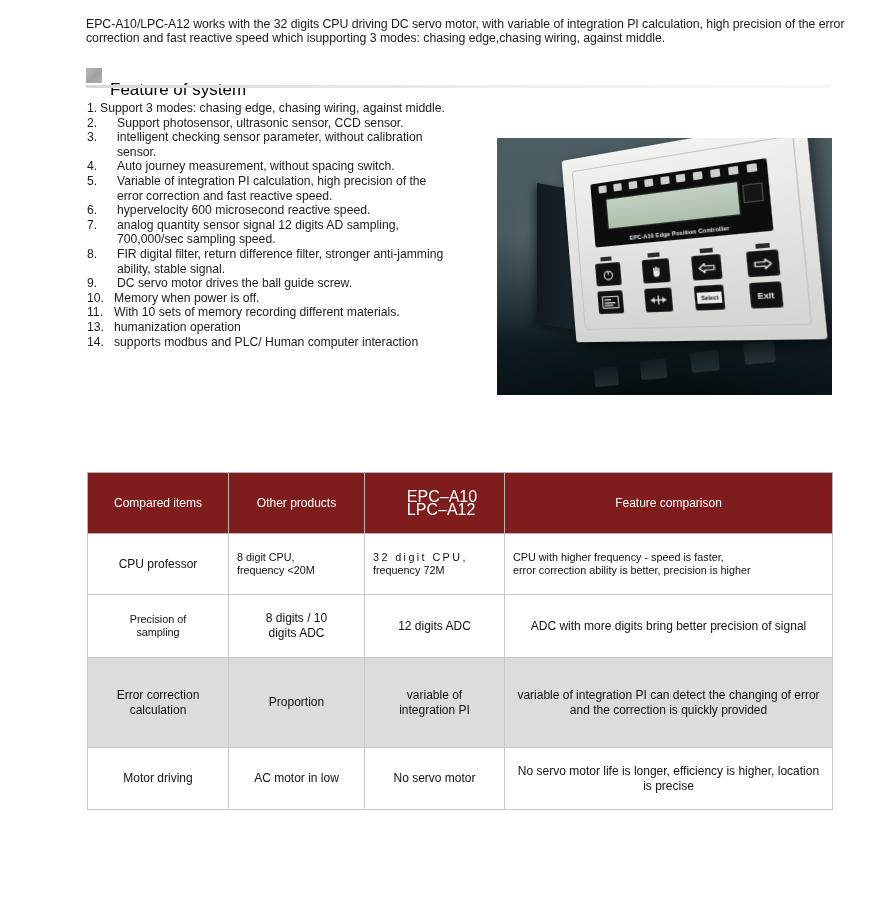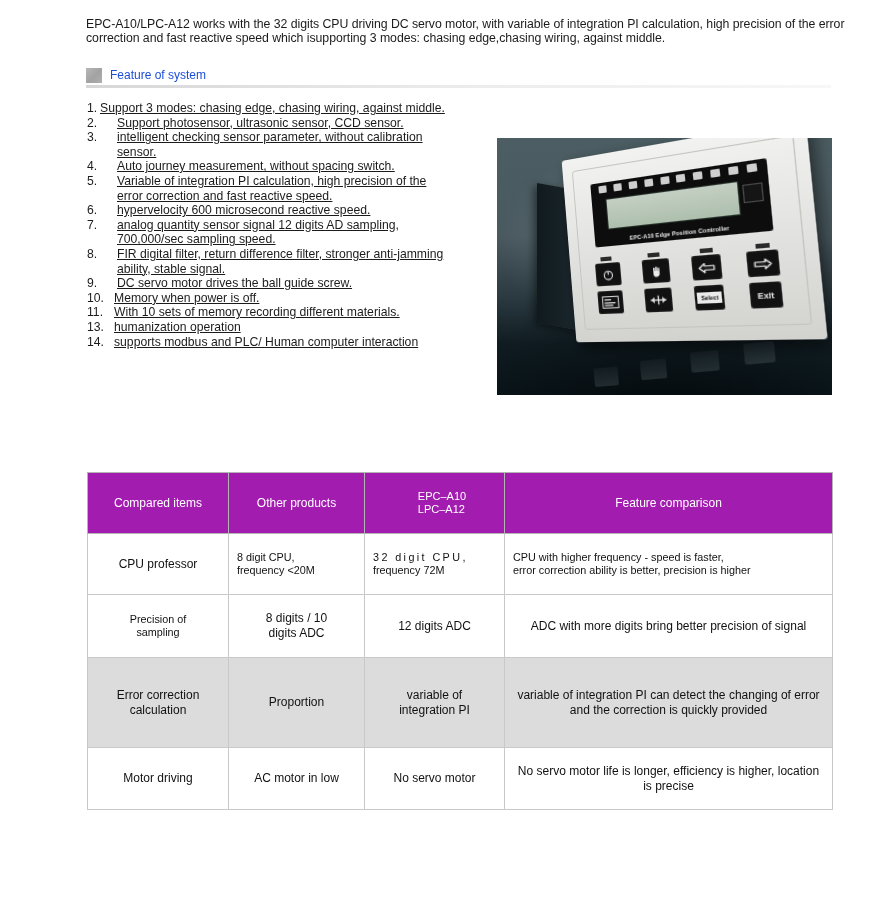--- a/index.html
+++ b/index.html
@@ -46,23 +46,23 @@
     position: absolute;
     left: 0px;
     top: 4px;
     width: 16px;
     height: 15px;
     background: linear-gradient(135deg, #b7b7b7 0%, #a2a2a2 55%, #b0b0b0 100%);
   }
   .section-head .htext {
     position: absolute;
     left: 24px;
-    top: 4px;
-    font-size: 12px;
-    color: #1d4ed8;
+    top: 16px;
+    font-size: 17px;
+    color: #000000;
     font-weight: 400;
     white-space: nowrap;
   }
   .section-head .rule {
     position: absolute;
     left: 0px;
     top: 21px;
     width: 745px;
     height: 3px;
     background: linear-gradient(to right, #d7d7d7, #ededed 55%, #f7f7f7);
@@ -84,21 +84,21 @@
     color: #1b1b1b;
     margin-bottom: 0px;
   }
   .feat-num {
     flex: 0 0 auto;
     text-align: left;
   }
   .feat-num.w-narrow { width: 13px; }
   .feat-num.w-wide { width: 30px; }
   .feat-num.w-mid { width: 27px; }
-  .feat-text { flex: 1 1 auto; text-decoration: underline; }
+  .feat-text { flex: 1 1 auto; }
 
   
   .photo {
     position: absolute;
     left: 497px;
     top: 138px;
     width: 335px;
     height: 257px;
     overflow: hidden;
     background:
@@ -282,29 +282,29 @@
     table-layout: fixed;
   }
   .cmp-table th, .cmp-table td {
     border: 1px solid #c9c9c9;
     vertical-align: middle;
     font-size: 12px;
     line-height: 15px;
     padding: 6px 8px;
   }
   .cmp-table thead th {
-    background: #a21caf;
+    background: #7f1d1d;
     color: #ffffff;
     font-weight: normal;
     height: 48px;
     border-color: #b5b5b5;
     text-align: center;
   }
   .cmp-table thead th.model-col {
-    font-size: 11px;
+    font-size: 16px;
     line-height: 13px;
     text-align: center;
     padding-left: 23px;
   }
   .cmp-table thead th.model-col span { display: inline-block; text-align: left; }
   .cmp-table tbody tr.shade td { background: #dcdcdc; }
   .cmp-table tbody tr td { background: #ffffff; }
   .cmp-table td.c1 { text-align: center; }
   .cmp-table td.c2 { text-align: center; }
   .cmp-table td.c3 { text-align: center; }

